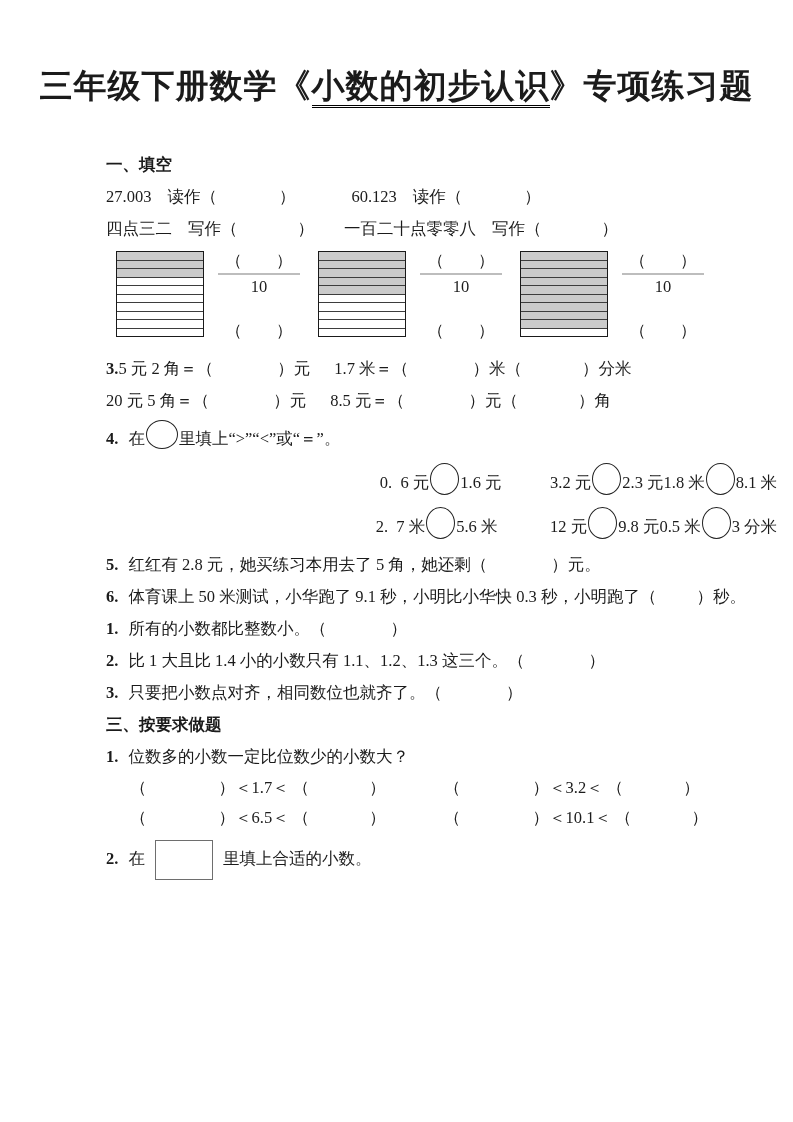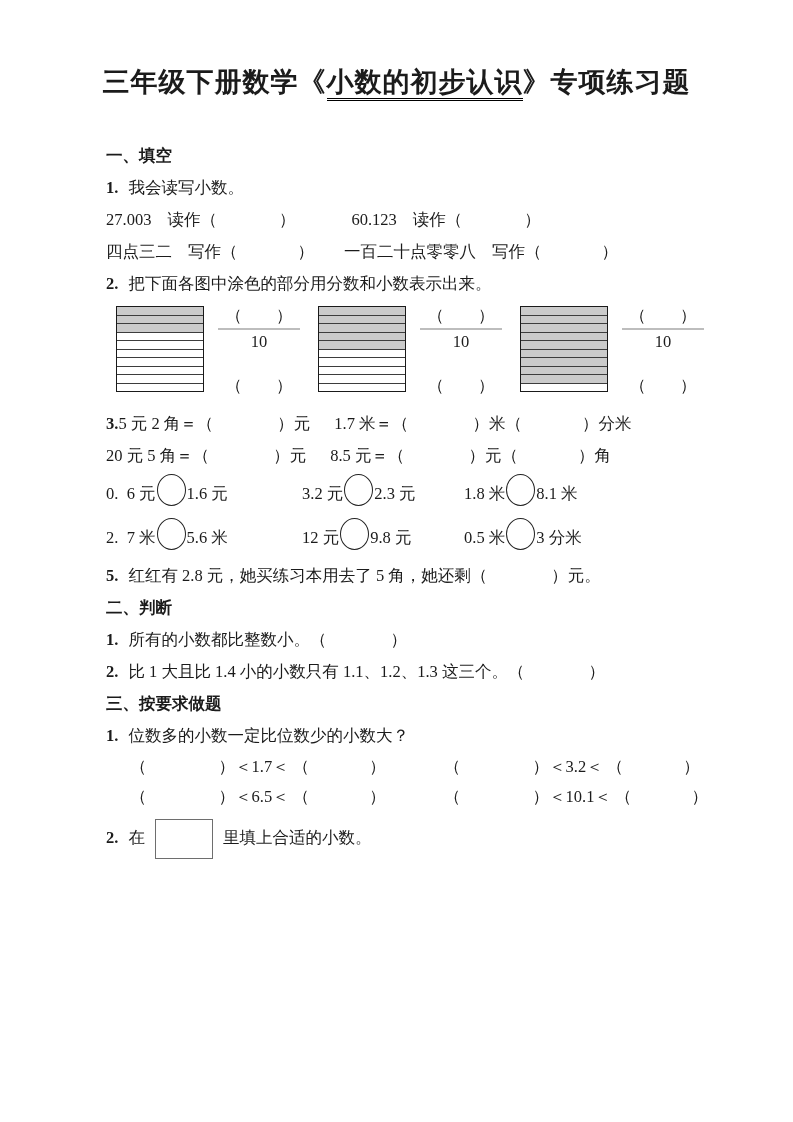--- a/index.html
+++ b/index.html
@@ -1,19 +1,19 @@
 <!DOCTYPE html>
 <html><head>
 <meta charset="utf-8">
 <style>
   html,body{margin:0;padding:0;background:#fff;}
   .page{position:relative;width:793px;height:1122px;background:#ffffff;overflow:hidden;
         font-family:"Liberation Serif","DejaVu Serif",serif;color:#1b1b1b;box-sizing:border-box;
         padding-top:64px;}
-  .title{margin:0 0 40px 0;text-align:center;font-size:27px;font-weight:bold;letter-spacing:1px;}
+  .title{margin:0 0 40px 0;text-align:center;font-size:33px;font-weight:bold;letter-spacing:1px;}
   .book-underline{border-bottom:3px double #000;padding-bottom:1px;}
   .content{padding-left:106px;padding-right:16px;font-size:16.5px;}
   .line{height:32px;line-height:32px;white-space:nowrap;}
   [data-bind]{white-space:pre;}
   .sec-header{font-weight:bold;}
   .qnum{font-weight:bold;margin-right:10px;}
   .qnum.tight{margin-right:0;}
   .bk{display:inline-block;}
   .sp{display:inline-block;}
   .w34{width:34px;}.w40{width:40px;}.w60{width:60px;}.w62{width:62px;}.w64{width:64px;}
@@ -30,21 +30,21 @@
             width:86px;text-align:center;}
   .frac-num{line-height:20px;}
   .frac-bar{height:2px;background:#bdbdbd;margin:2px 2px;}
   .frac-den{line-height:20px;}
   .dec-ans{line-height:20px;}
   
   .circle{display:inline-block;width:29px;height:32px;border:1.5px solid #222;
           border-radius:50%;vertical-align:-7px;margin:0 1px;background:#fff;box-sizing:border-box;}
   .q4head{height:44px;line-height:44px;}
   .q4head .circle{width:32px;height:29px;vertical-align:-5px;}
-  .cmp-row{height:44px;line-height:44px;white-space:nowrap;}
+  .cmp-row{height:44px;line-height:44px;white-space:nowrap;text-align:right;}
   .cmp{display:inline-block;}
   .c1{width:196px;}
   .c2{width:162px;}
   
   .ineq-row{height:30px;line-height:30px;margin-left:24px;}
   .ineq-col{display:inline-block;width:314px;}
   
   .t2line{height:52px;line-height:52px;}
   .ansbox{display:inline-block;width:56px;height:38px;border:1px solid #6e6e6e;
           vertical-align:middle;margin:0 10px;background:#fff;}
@@ -53,27 +53,25 @@
 <body>
 
 <div class="page">
 
   <h1 class="title"><span data-bind="title.prefix">三年级下册数学《</span><span class="book-underline" data-bind="title.book">小数的初步认识</span><span data-bind="title.suffix">》专项练习题</span></h1>
 
   <div class="content">
 
     <div class="line sec-header" data-bind="fill.header">一、填空</div>
 
-    <div class="line"><span class="qnum" data-bind="fill.q1_num">1.</span><span data-bind="fill.q1_text">我会读写小数。</span></div>
 
     <div class="line"><span data-bind="fill.read1_value">27.003</span><span class="sp sp16"></span><span data-bind="fill.read1_label">读作（</span><span class="bk w62"></span><span data-bind="fill.read1_close">）</span><span class="sp sp56"></span><span data-bind="fill.read2_value">60.123</span><span class="sp sp16"></span><span data-bind="fill.read2_label">读作（</span><span class="bk w62"></span><span data-bind="fill.read2_close">）</span></div>
 
     <div class="line"><span data-bind="fill.write1_value">四点三二</span><span class="sp sp16"></span><span data-bind="fill.write1_label">写作（</span><span class="bk w60"></span><span data-bind="fill.write1_close">）</span><span class="sp sp30"></span><span data-bind="fill.write2_value">一百二十点零零八</span><span class="sp sp16"></span><span data-bind="fill.write2_label">写作（</span><span class="bk w60"></span><span data-bind="fill.write2_close">）</span></div>
 
-    <div class="line"><span class="qnum" data-bind="fill.q2_num">2.</span><span data-bind="fill.q2_text">把下面各图中涂色的部分用分数和小数表示出来。</span></div>
 
     <div class="grids-row">
 
       <div class="grid-unit">
         <div class="grid">
             <div class="grow shaded"></div>
             <div class="grow shaded"></div>
             <div class="grow shaded"></div>
             <div class="grow"></div>
             <div class="grow"></div>
@@ -138,34 +136,36 @@
           <div class="dec-ans"><span data-bind="fill.grids.2.decimal_open">（</span><span class="bk w34"></span><span data-bind="fill.grids.2.decimal_close">）</span></div>
         </div>
       </div>
 
     </div>
 
     <div class="line"><span class="qnum tight" data-bind="fill.q3_num">3.</span><span data-bind="fill.q3_line1.0">5 元 2 角＝（</span><span class="bk w64"></span><span data-bind="fill.q3_line1.1">）元</span><span class="sp sp24"></span><span data-bind="fill.q3_line1.2">1.7 米＝（</span><span class="bk w64"></span><span data-bind="fill.q3_line1.3">）米（</span><span class="bk w60"></span><span data-bind="fill.q3_line1.4">）分米</span></div>
 
     <div class="line"><span data-bind="fill.q3_line2.0">20 元 5 角＝（</span><span class="bk w64"></span><span data-bind="fill.q3_line2.1">）元</span><span class="sp sp24"></span><span data-bind="fill.q3_line2.2">8.5 元＝（</span><span class="bk w64"></span><span data-bind="fill.q3_line2.3">）元（</span><span class="bk w60"></span><span data-bind="fill.q3_line2.4">）角</span></div>
 
+    <div class="line q4head"><span class="qnum" data-bind="fill.q4_num">4.</span><span data-bind="fill.q4_pre">在</span><span class="circle"></span><span data-bind="fill.q4_post">里填上“&gt;”“&lt;”或“＝”。</span></div>
 
     <div class="cmp-row"><span class="cmp c1"><span data-bind="fill.q4_rows.0.0.left">0.  6 元</span><span class="circle"></span><span data-bind="fill.q4_rows.0.0.right">1.6 元</span></span><span class="cmp c2"><span data-bind="fill.q4_rows.0.1.left">3.2 元</span><span class="circle"></span><span data-bind="fill.q4_rows.0.1.right">2.3 元</span></span><span class="cmp"><span data-bind="fill.q4_rows.0.2.left">1.8 米</span><span class="circle"></span><span data-bind="fill.q4_rows.0.2.right">8.1 米</span></span></div>
 
     <div class="cmp-row"><span class="cmp c1"><span data-bind="fill.q4_rows.1.0.left">2.  7 米</span><span class="circle"></span><span data-bind="fill.q4_rows.1.0.right">5.6 米</span></span><span class="cmp c2"><span data-bind="fill.q4_rows.1.1.left">12 元</span><span class="circle"></span><span data-bind="fill.q4_rows.1.1.right">9.8 元</span></span><span class="cmp"><span data-bind="fill.q4_rows.1.2.left">0.5 米</span><span class="circle"></span><span data-bind="fill.q4_rows.1.2.right">3 分米</span></span></div>
 
     <div class="line"><span class="qnum" data-bind="fill.q5_num">5.</span><span data-bind="fill.q5_text">红红有 2.8 元，她买练习本用去了 5 角，她还剩（</span><span class="bk w64"></span><span data-bind="fill.q5_close">）元。</span></div>
 
+    <div class="line"><span class="qnum" data-bind="fill.q6_num">6.</span><span data-bind="fill.q6_text">体育课上 50 米测试，小华跑了 9.1 秒，小明比小华快 0.3 秒，小明跑了（</span><span class="bk w40"></span><span data-bind="fill.q6_close">）秒。</span></div>
 
-    <div class="line sec-header" data-bind="judge.header">二、判断</div>
 
     <div class="line"><span class="qnum" data-bind="judge.items.0.num">1.</span><span data-bind="judge.items.0.text">所有的小数都比整数小。（</span><span class="bk w64"></span><span data-bind="judge.items.0.close">）</span></div>
 
     <div class="line"><span class="qnum" data-bind="judge.items.1.num">2.</span><span data-bind="judge.items.1.text">比 1 大且比 1.4 小的小数只有 1.1、1.2、1.3 这三个。（</span><span class="bk w64"></span><span data-bind="judge.items.1.close">）</span></div>
 
+    <div class="line"><span class="qnum" data-bind="judge.items.2.num">3.</span><span data-bind="judge.items.2.text">只要把小数点对齐，相同数位也就齐了。（</span><span class="bk w64"></span><span data-bind="judge.items.2.close">）</span></div>
 
 
 
     <div class="line sec-header" data-bind="tasks.header">三、按要求做题</div>
 
     <div class="line"><span class="qnum" data-bind="tasks.q1_num">1.</span><span data-bind="tasks.q1_text">位数多的小数一定比位数少的小数大？</span></div>
 
     <div class="line ineq-row"><span class="ineq-col"><span data-bind="tasks.ineq_rows.0.0.open">（</span><span class="bk w72"></span><span data-bind="tasks.ineq_rows.0.0.mid">）＜1.7＜ （</span><span class="bk w60"></span><span data-bind="tasks.ineq_rows.0.0.close">）</span></span><span class="ineq-col"><span data-bind="tasks.ineq_rows.0.1.open">（</span><span class="bk w72"></span><span data-bind="tasks.ineq_rows.0.1.mid">）＜3.2＜ （</span><span class="bk w60"></span><span data-bind="tasks.ineq_rows.0.1.close">）</span></span></div>
 
     <div class="line ineq-row"><span class="ineq-col"><span data-bind="tasks.ineq_rows.1.0.open">（</span><span class="bk w72"></span><span data-bind="tasks.ineq_rows.1.0.mid">）＜6.5＜ （</span><span class="bk w60"></span><span data-bind="tasks.ineq_rows.1.0.close">）</span></span><span class="ineq-col"><span data-bind="tasks.ineq_rows.1.1.open">（</span><span class="bk w72"></span><span data-bind="tasks.ineq_rows.1.1.mid">）＜10.1＜ （</span><span class="bk w60"></span><span data-bind="tasks.ineq_rows.1.1.close">）</span></span></div>

